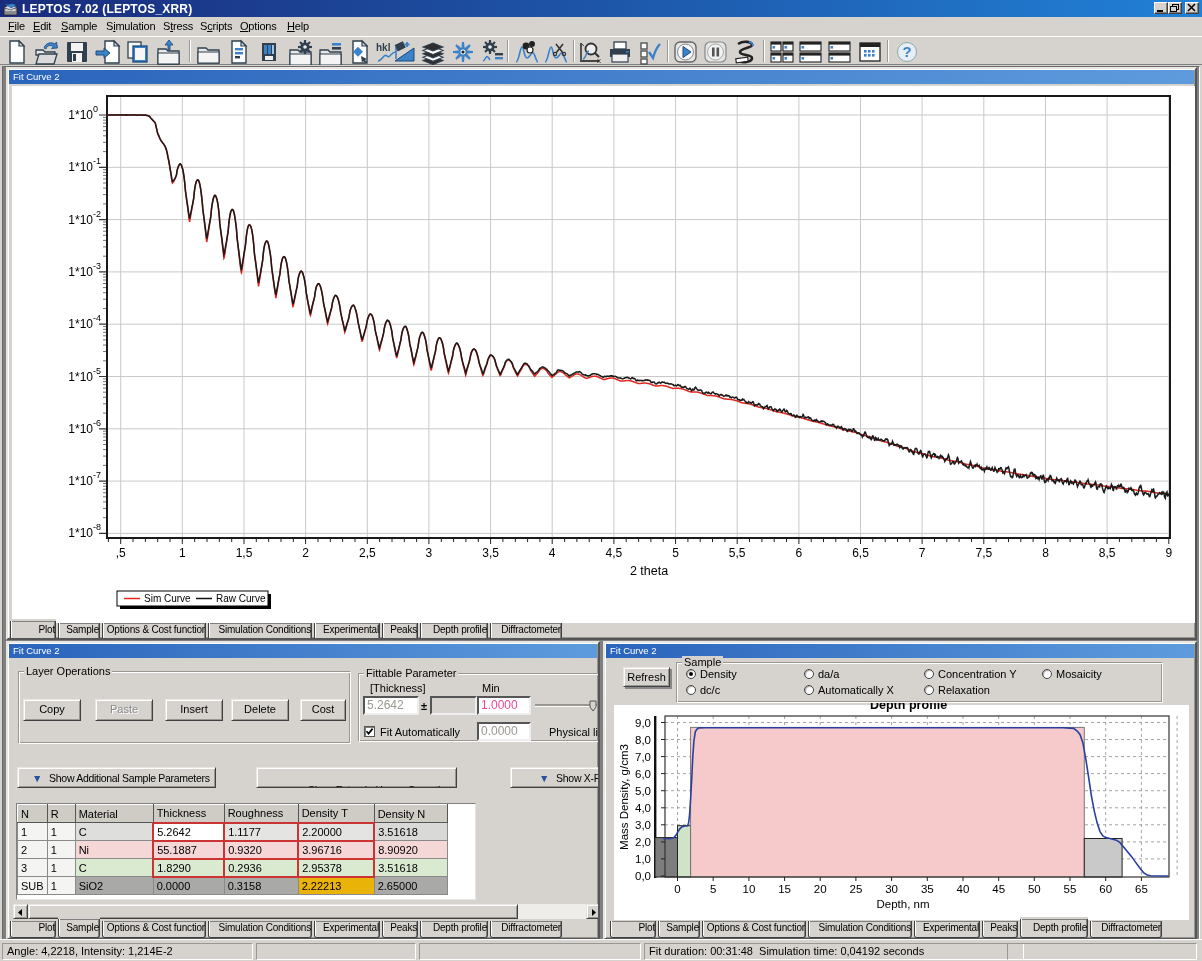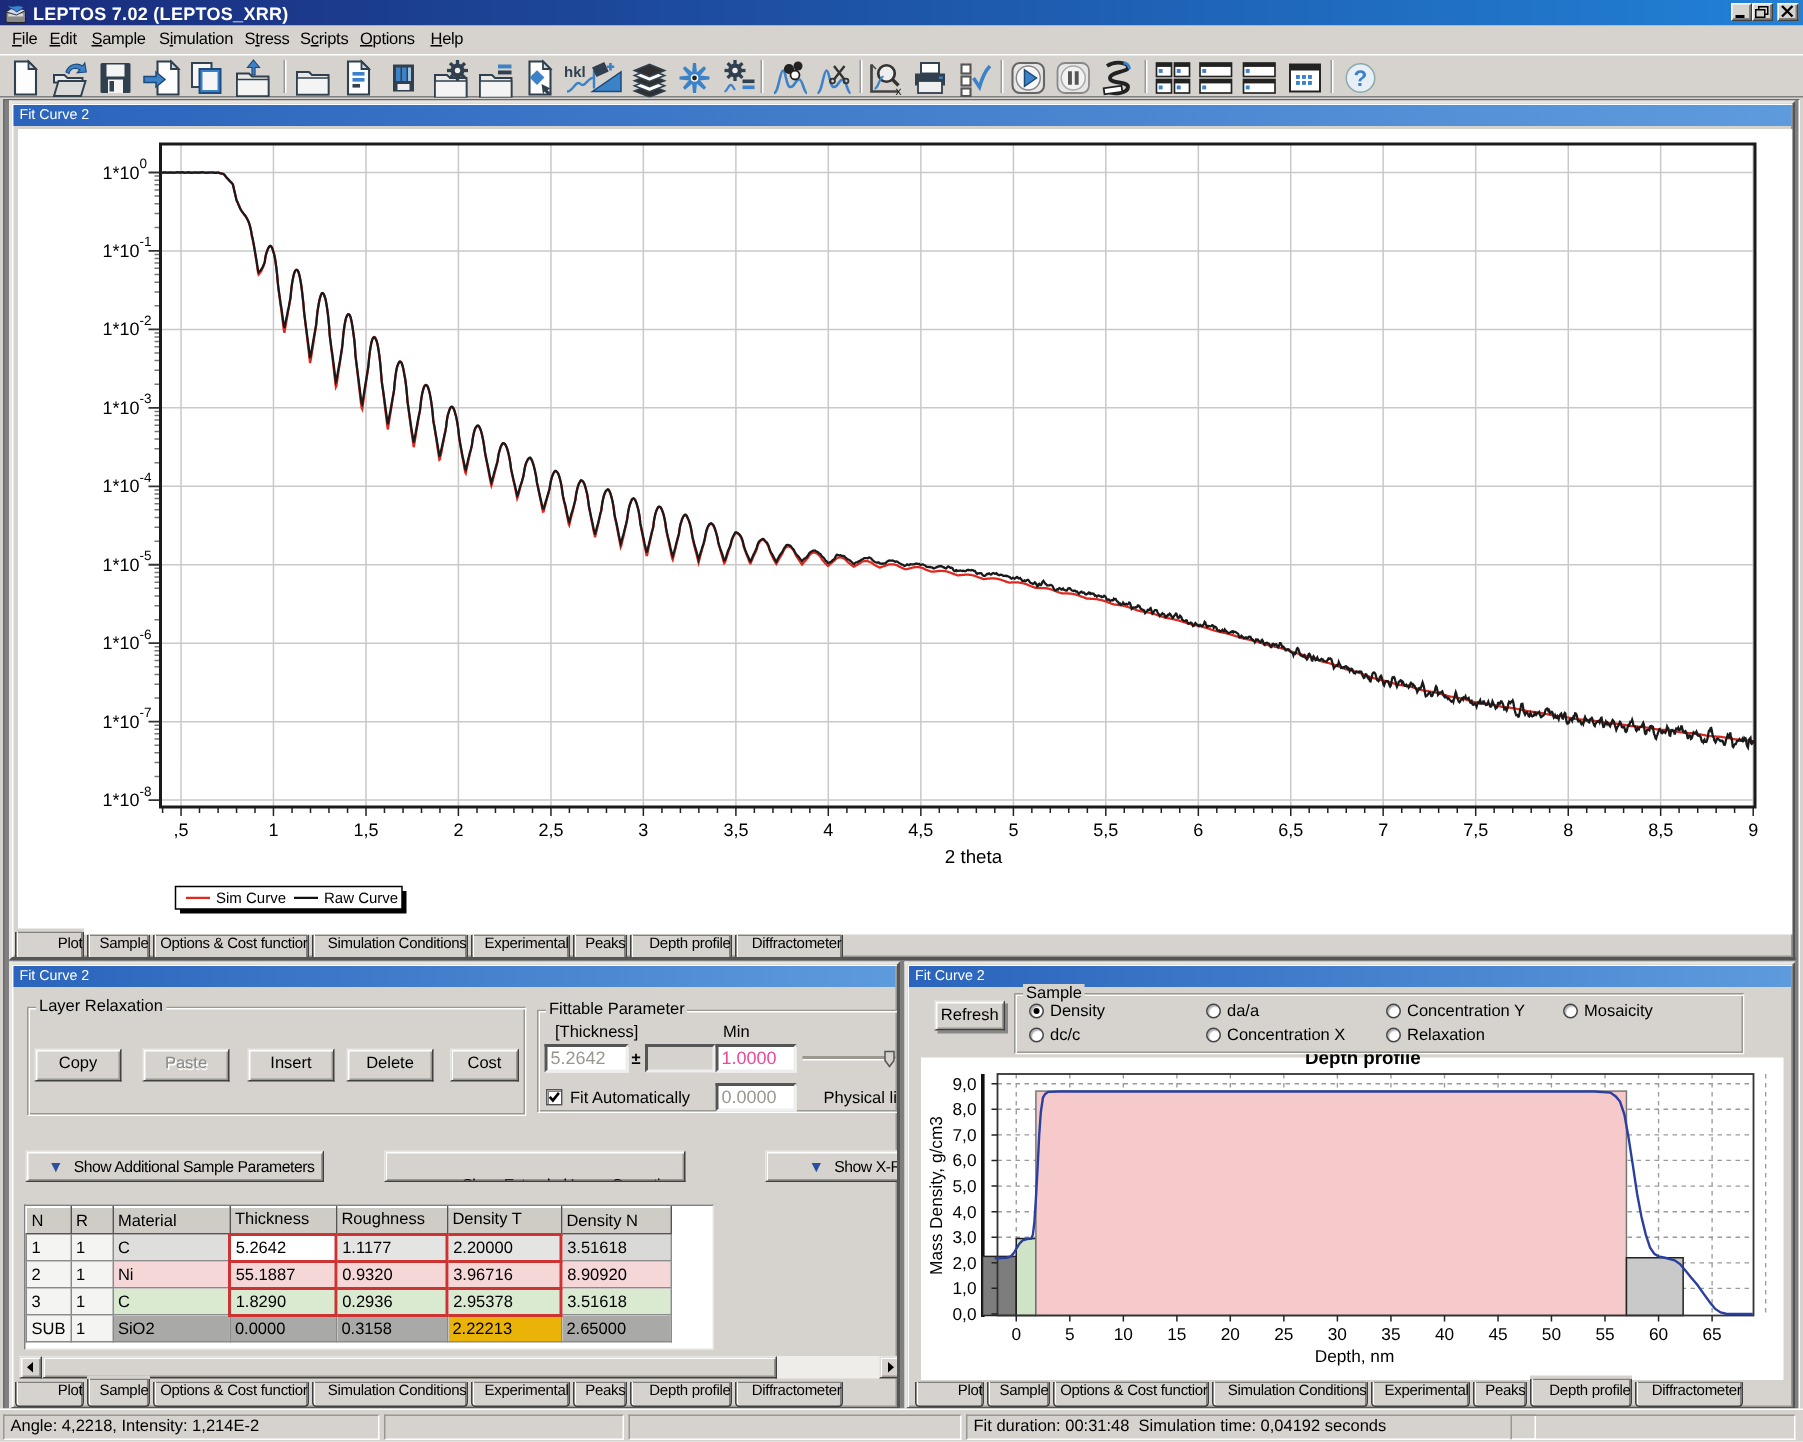--- a/index.html
+++ b/index.html
@@ -367,21 +367,21 @@
    <div class="tab" style="left:374px;width:36px">Peaks</div>
    <div class="tab" style="left:412px;width:68px">Depth profile</div>
    <div class="tab" style="left:482px;width:72px">Diffractometer</div>
  </div>
 </div>
 
 <div class="child" style="left:6px;top:641px;width:594px;height:299px">
  <div class="ctitle">Fit Curve 2</div>
 
  <div class="gbox" style="left:10px;top:28px;width:333px;height:73px"></div>
- <div class="glab" style="left:16px;top:22px">Layer Relaxation</div>
+ <div class="glab" style="left:16px;top:22px">Layer Operations</div>
  <div class="btn" style="left:15px;top:56px;width:58px;height:22px;padding-top:3px">Copy</div>
  <div class="btn" style="left:87px;top:56px;width:58px;height:22px;padding-top:3px;color:#8a8a8a;text-shadow:1px 1px 0 #fff">Paste</div>
  <div class="btn" style="left:157px;top:56px;width:58px;height:22px;padding-top:3px">Insert</div>
  <div class="btn" style="left:223px;top:56px;width:58px;height:22px;padding-top:3px">Delete</div>
  <div class="btn" style="left:292px;top:56px;width:46px;height:22px;padding-top:3px">Cost</div>
 
  <div class="gbox" style="left:350px;top:30px;width:242px;height:69px"></div>
  <div class="glab" style="left:356px;top:24px">Fittable Parameter</div>
  <div class="abs" style="left:362px;top:39px;font-size:11px">[Thickness]</div>
  <div class="abs" style="left:474px;top:39px;font-size:11px">Min</div>
@@ -493,21 +493,21 @@
       <span class="abs" style="left:14px;top:0">Density</span>
    <span class="rad" style="left:118px;top:1px"></span>
       <span class="abs" style="left:132px;top:0">da/a</span>
    <span class="rad" style="left:238px;top:1px"></span>
       <span class="abs" style="left:252px;top:0">Concentration Y</span>
    <span class="rad" style="left:356px;top:1px"></span>
       <span class="abs" style="left:370px;top:0">Mosaicity</span>
    <span class="rad" style="left:0;top:17px"></span>
       <span class="abs" style="left:14px;top:16px">dc/c</span>
    <span class="rad" style="left:118px;top:17px"></span>
-      <span class="abs" style="left:132px;top:16px">Concentration X</span>
+      <span class="abs" style="left:132px;top:16px">Automatically X</span>
    <span class="rad" style="left:238px;top:17px"></span>
       <span class="abs" style="left:252px;top:16px">Relaxation</span>
  </div>
 
  <svg class="abs" style="left:-2px;top:57px" width="590" height="220" viewBox="0 0 590 220">
  <rect x="51" y="16" width="2.4" height="162" fill="#111"></rect>
 <path d="M74.5 16 V177 M110.2 16 V177 M145.9 16 V177 M181.6 16 V177 M217.2 16 V177 M252.9 16 V177 M288.6 16 V177 M324.3 16 V177 M360.0 16 V177 M395.7 16 V177 M431.3 16 V177 M467.0 16 V177 M502.7 16 V177 M538.4 16 V177 M574.1 16 V177 M62 158.9 H566 M62 141.9 H566 M62 124.8 H566 M62 107.8 H566 M62 90.7 H566 M62 73.6 H566 M62 56.6 H566 M62 39.5 H566 M62 22.5 H566" stroke="#9a9a9a" stroke-width="0.9" stroke-dasharray="3 3" fill="none"></path>
 <rect x="52" y="137.6" width="22.5" height="39.4" fill="#7d7d7d" stroke="#222"></rect>
 <rect x="74.5" y="125.7" width="13.1" height="51.3" fill="#cfe3c6" stroke="#222"></rect>
 <rect x="87.6" y="27.4" width="393.7" height="149.6" fill="#f6caca" stroke="#777"></rect>

